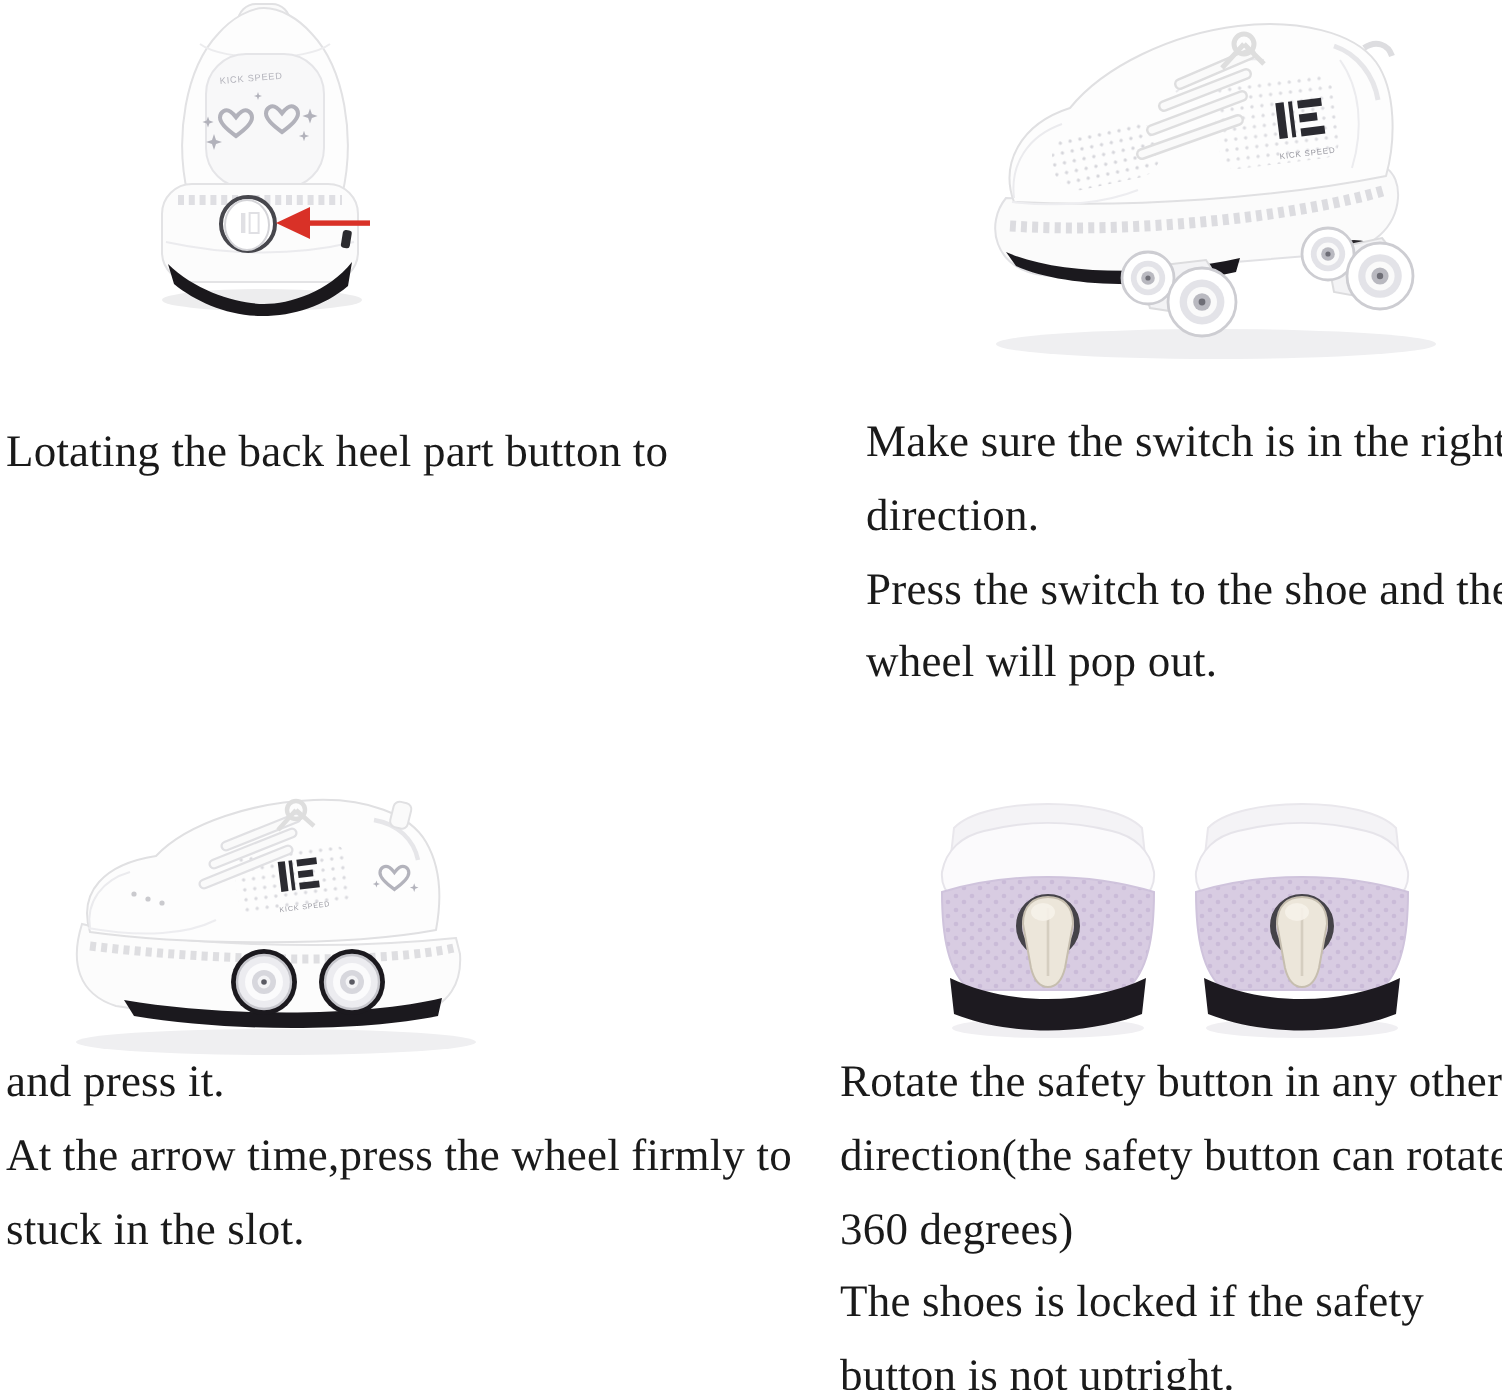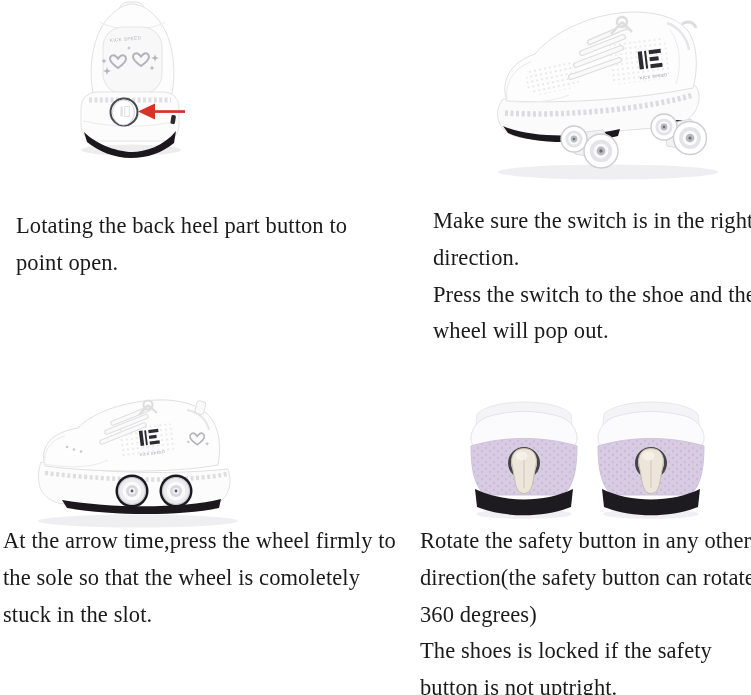--- a/index.html
+++ b/index.html
@@ -17,21 +17,21 @@
   .fig3{left:20px;top:385px;width:300px;height:150px;}
   .fig4{left:450px;top:388px;width:280px;height:140px;}
   .caption{
     position:absolute;
     font-size:22.5px;
     line-height:36.8px;
     color:#1a1a1a;
     letter-spacing:0.1px;
   }
   .caption div{white-space:nowrap;}
-  .c1{left:16px;top:208px;}
+  .c1{left:3px;top:208px;}
   .c2{left:433px;top:203px;}
   .c3{left:3px;top:523px;}
   .c4{left:420px;top:523px;}
   svg text{font-family:"Liberation Sans","DejaVu Sans",sans-serif;letter-spacing:0.4px;}
 </style>
 </head>
 <body>
 
 <div class="sheet">
 
@@ -244,33 +244,32 @@
           <line x1="72" y1="64" x2="72" y2="98" stroke="#d5cec0" stroke-width="1.3"></line>
           <ellipse cx="69.5" cy="66" rx="6" ry="4.5" fill="#f6f2e9" opacity="0.9"></ellipse>
         </g>
       </g>
       <use href="#heelUnit" x="127"></use>
     </svg>
   </figure>
 
   <div class="caption c1">
     <div>Lotating the back heel part button to</div>
-    <div>point open.</div>
   </div>
 
   <div class="caption c2">
     <div>Make sure the switch is in the right</div>
     <div>direction.</div>
     <div>Press the switch to the shoe and the</div>
     <div>wheel will pop out.</div>
   </div>
 
   <div class="caption c3">
+    <div>and press it.</div>
     <div>At the arrow time,press the wheel firmly to</div>
-    <div>the sole so that the wheel is comoletely</div>
     <div>stuck in the slot.</div>
   </div>
 
   <div class="caption c4">
     <div>Rotate the safety button in any other</div>
     <div>direction(the safety button can rotate</div>
     <div>360 degrees)</div>
     <div>The shoes is locked if the safety</div>
     <div>button is not uptright.</div>
   </div>

